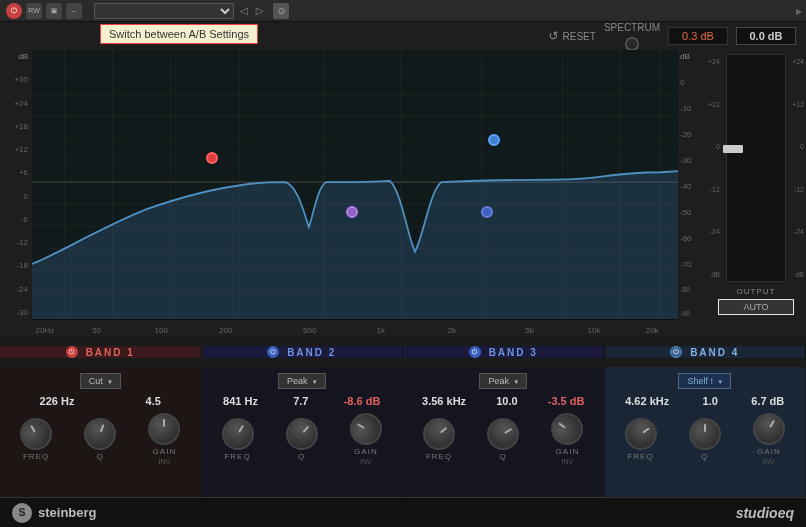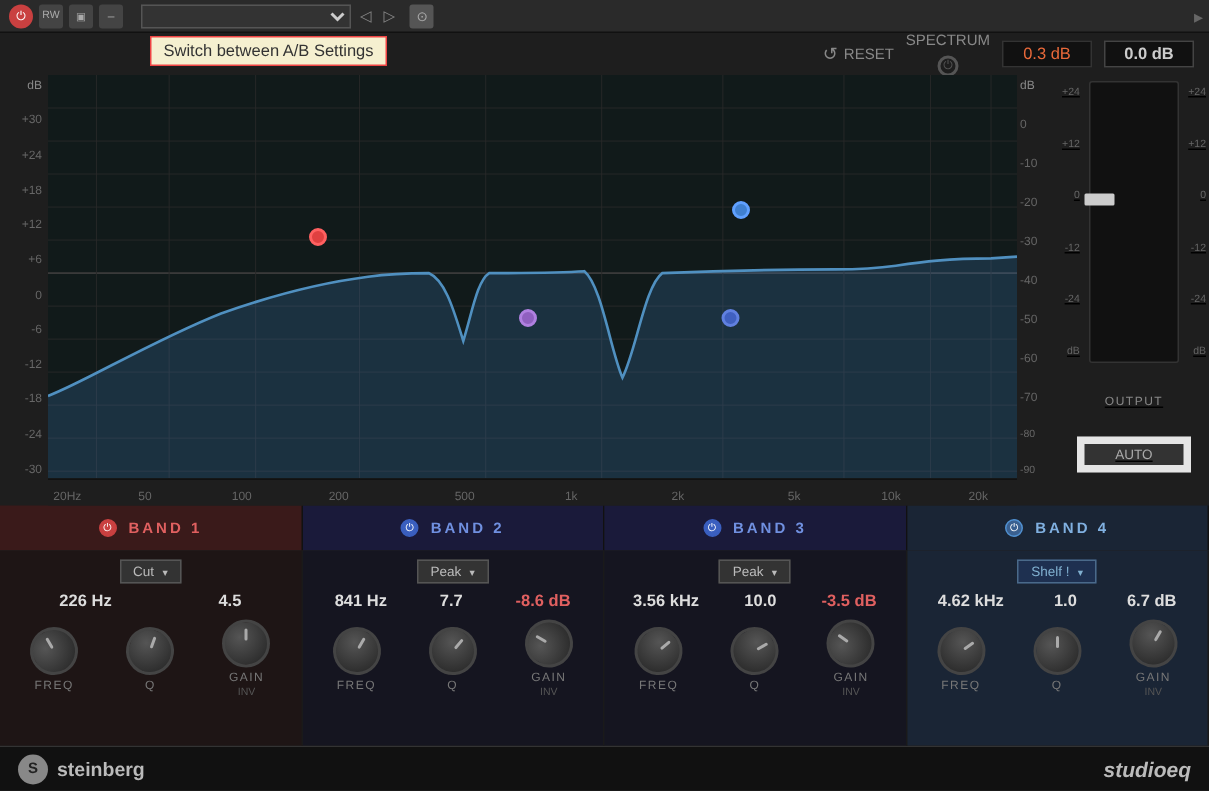--- a/index.html
+++ b/index.html
@@ -181,22 +181,21 @@
     }
 
     
     .output-section {
       width: 100px;
       background: #1e1e1e;
       display: flex;
       flex-direction: column;
       align-items: center;
       padding: 4px 2px;
-      gap: 19px;
-      text-decoration: underline;
+      gap: 3px;
     }
     .output-fader-area {
       display: flex;
       align-items: stretch;
       gap: 6px;
       flex: 1;
       width: 100%;
       justify-content: center;
     }
     .fader-scale {
@@ -229,21 +228,21 @@
       cursor: pointer;
     }
     .output-label {
       font-size: 8px;
       color: #888;
       letter-spacing: 1px;
       margin-top: 2px;
     }
     .auto-btn {
       background: #333;
-      border: 5px solid #e5e5e5;
+      border: 1px solid #e5e5e5;
       color: #aaa;
       font-size: 9px;
       padding: 2px 8px;
       cursor: pointer;
       width: 80%;
     }
 
     
     .x-axis {
       height: 18px;
@@ -274,20 +273,21 @@
       transform: translate(-50%, -50%);
       cursor: pointer;
       z-index: 10;
     }
 
     
     .bands-row {
       display: flex;
       height: 30px; 
       background: #1a1a1a;
+      align-items: center;
     }
     .band-header {
       flex: 1;
       display: flex;
       align-items: center;
       justify-content: center;
       gap: 8px;
       border-right: 1px solid #111;
       padding: 0 8px;
     }

